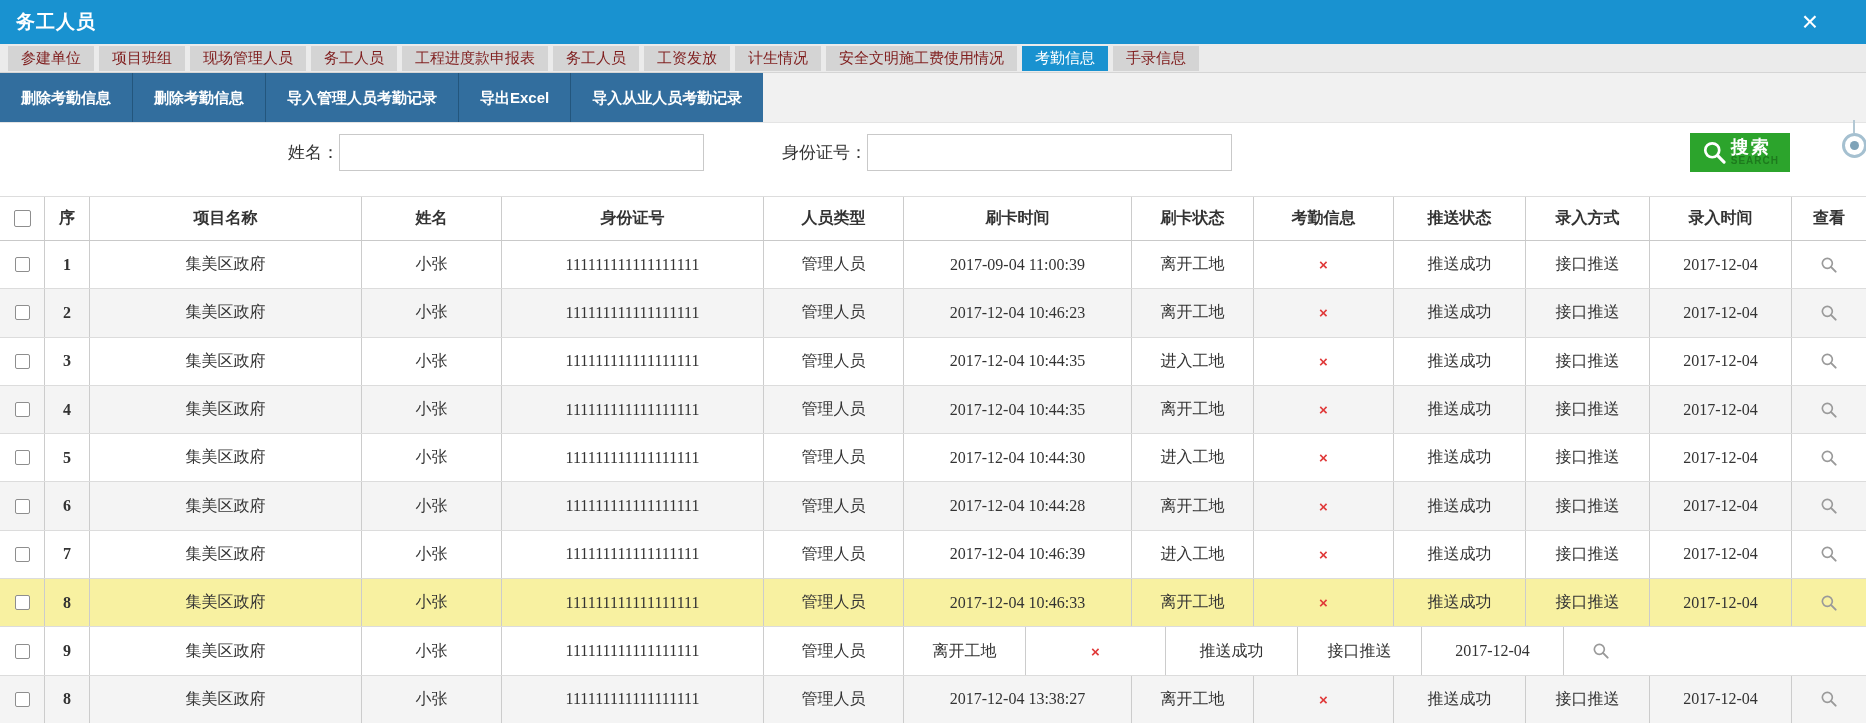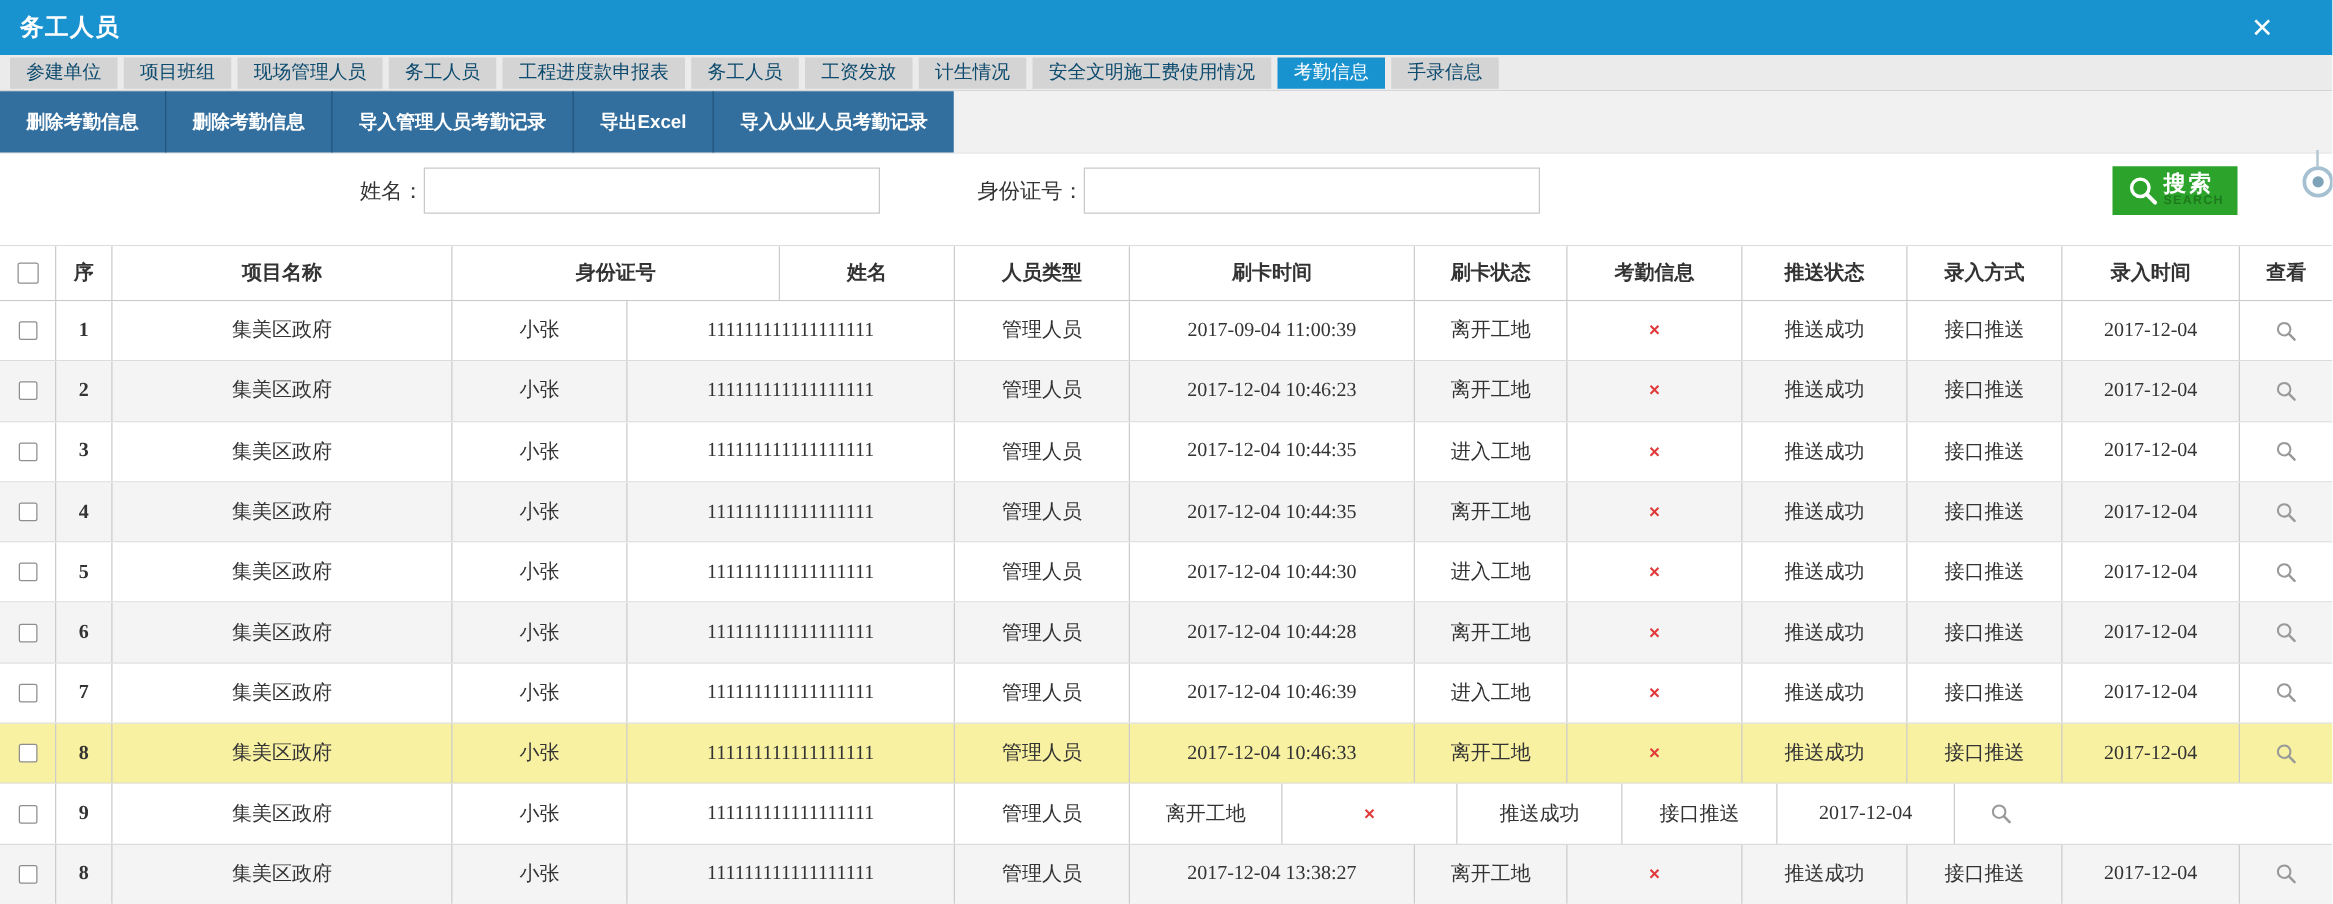--- a/index.html
+++ b/index.html
@@ -10,21 +10,21 @@
   .titlebar { height:44px; background:var(--blue,#1992d0); color:#fff;
     display:flex; align-items:center; padding:0 16px; }
   .titlebar .title { font-size:19px; font-weight:bold; letter-spacing:1px; }
   .titlebar .close { margin-left:auto; margin-right:32px; font-size:28px;
     line-height:1; cursor:pointer; font-weight:300; }
 
   
   .tabbar { height:29px; background:#ebebeb; border-bottom:1px solid #d5d5d5;
     display:flex; align-items:center; padding-left:8px; gap:5px;
     font-family:"Liberation Serif", serif; }
-  .tab { background:#d4d4d4; color:#0c4a6e; font-size:15px; line-height:25px;
+  .tab { background:#d4d4d4; color:#7f1d1d; font-size:15px; line-height:25px;
     padding:0 13px; cursor:pointer; white-space:nowrap; }
   .tab.active { background:var(--blue,#1992d0); color:#fff; }
 
   
   .actionrow { height:50px; background:#f1f1f1; display:flex; border-bottom:1px solid #e4e4e4; }
   .actions { display:inline-flex; background:var(--action-blue,#326e9e); }
   .action-btn { color:#fff; font-size:15px; font-weight:bold; line-height:50px;
     padding:0 21px; border-left:1px solid #23567d; cursor:pointer; white-space:nowrap; }
   .action-btn:first-child { border-left:none; }
 
@@ -128,22 +128,22 @@
   </div>
 </div>
 
 <div class="table">
   <div class="tr head" id="header-row">
       <div class="td" style="width: 45px; flex: 0 0 45px;">
         <div class="cb"></div>
       </div>
       <div class="td" style="width: 45px; flex: 0 0 45px;">序</div>
       <div class="td" style="width: 272px; flex: 0 0 272px;">项目名称</div>
+      <div class="td" style="width: 140px; flex: 0 0 140px;">姓名</div>
       <div class="td" style="width: 262px; flex: 0 0 262px;">身份证号</div>
-      <div class="td" style="width: 140px; flex: 0 0 140px;">姓名</div>
       <div class="td" style="width: 140px; flex: 0 0 140px;">人员类型</div>
       <div class="td" style="width: 228px; flex: 0 0 228px;">刷卡时间</div>
       <div class="td" style="width: 122px; flex: 0 0 122px;">刷卡状态</div>
       <div class="td" style="width: 140px; flex: 0 0 140px;">考勤信息</div>
       <div class="td" style="width: 132px; flex: 0 0 132px;">推送状态</div>
       <div class="td" style="width: 124px; flex: 0 0 124px;">录入方式</div>
       <div class="td" style="width: 142px; flex: 0 0 142px;">录入时间</div>
       <div class="td" style="width: 74px; flex: 0 0 74px;">查看</div>
     </div>
   <div id="table-body">

